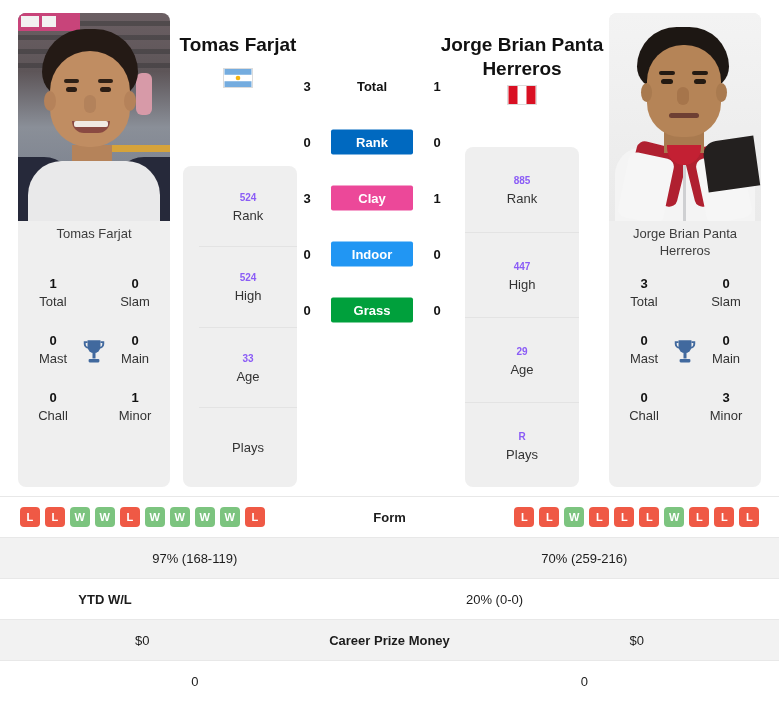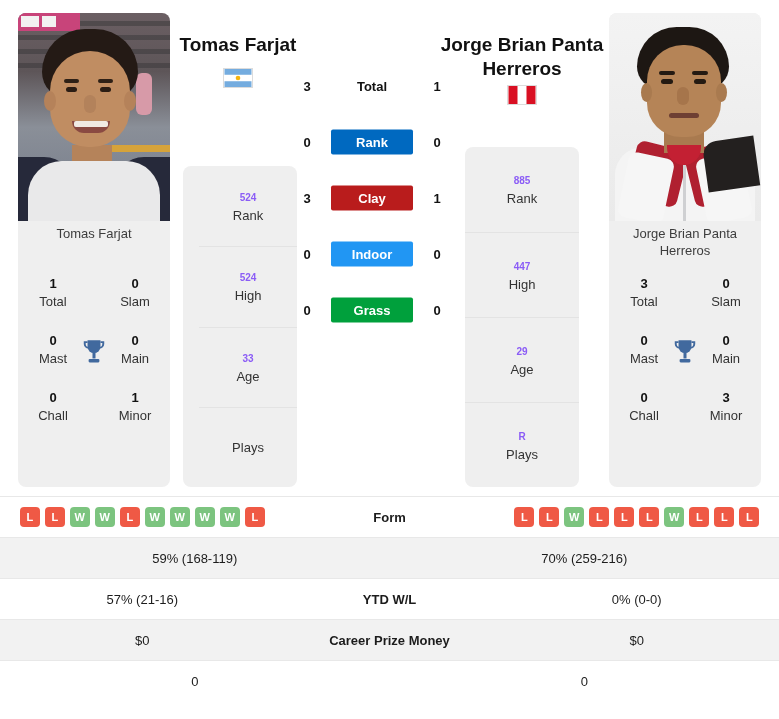--- a/index.html
+++ b/index.html
@@ -371,21 +371,21 @@
         <div class="plainlab">Total</div>
         <div class="num r">1</div>
       </div>
       <div class="srow">
         <div class="num l">0</div>
         <div class="bar" style="background: rgb(0, 105, 192);">Rank</div>
         <div class="num r">0</div>
       </div>
       <div class="srow">
         <div class="num l">3</div>
-        <div class="bar" style="background: #b91c1c;">Clay</div>
+        <div class="bar" style="background: #ec4899;">Clay</div>
         <div class="num r">1</div>
       </div>
       <div class="srow">
         <div class="num l">0</div>
         <div class="bar" style="background: rgb(33, 150, 243); text-align: center;">Indoor</div>
         <div class="num r">0</div>
       </div>
       <div class="srow">
         <div class="num l">0</div>
         <div class="bar" style="background: rgb(0, 160, 60);">Grass</div>
@@ -416,27 +416,26 @@
           <div class="badge l">L</div>
           <div class="badge l">L</div>
           <div class="badge l">L</div>
           <div class="badge w">W</div>
           <div class="badge l">L</div>
           <div class="badge l">L</div>
           <div class="badge l">L</div>
         </div>
     </div>
     <div class="crow shaded">
-      <div class="ccell">59% (168-119)</div>
+      <div class="ccell">97% (168-119)</div>
       <div class="ccell">70% (259-216)</div>
     </div>
     <div class="crow">
-      <div class="ccell">57% (21-16)</div>
       <div class="ccell mid">YTD W/L</div>
-      <div class="ccell">0% (0-0)</div>
+      <div class="ccell">20% (0-0)</div>
     </div>
     <div class="crow shaded">
       <div class="ccell">$0</div>
       <div class="ccell mid">Career Prize Money</div>
       <div class="ccell">$0</div>
     </div>
     <div class="crow">
       <div class="ccell">0</div>
       <div class="ccell">0</div>
     </div>

